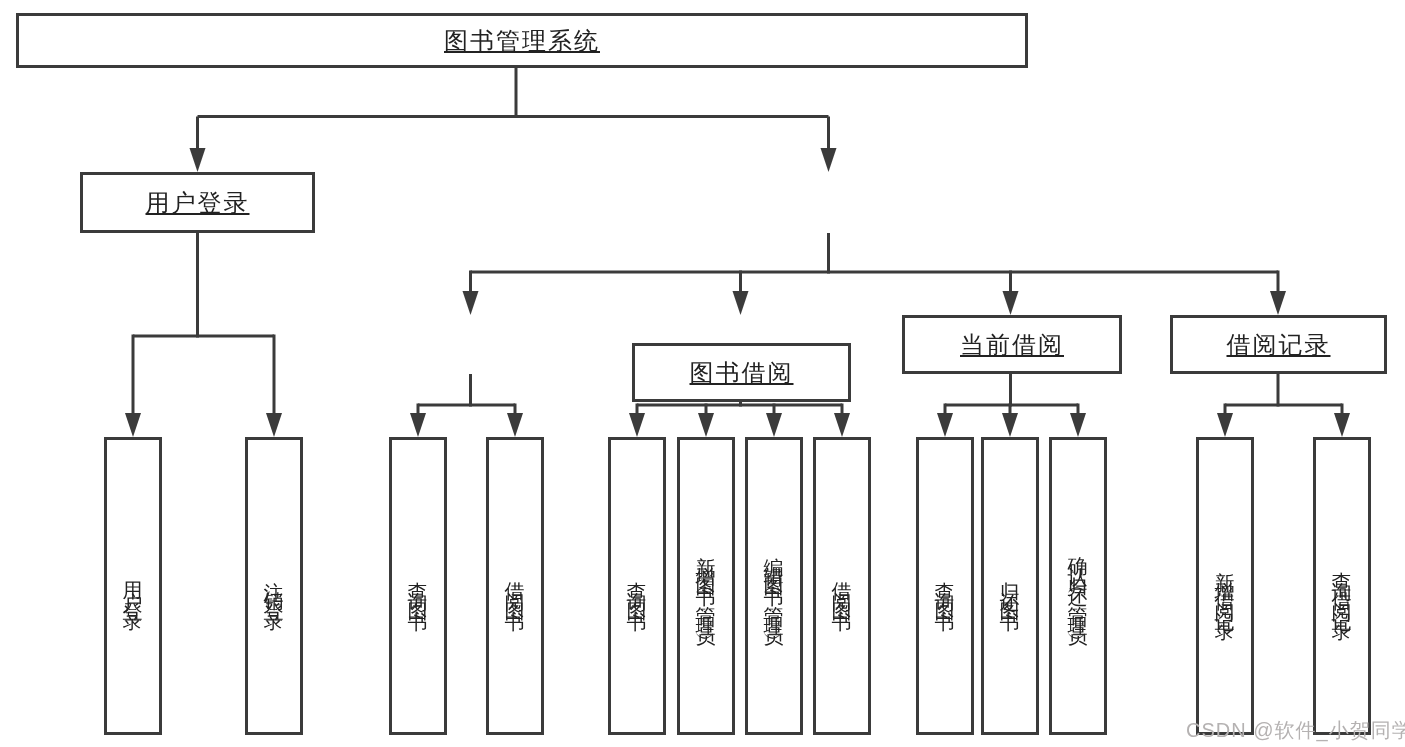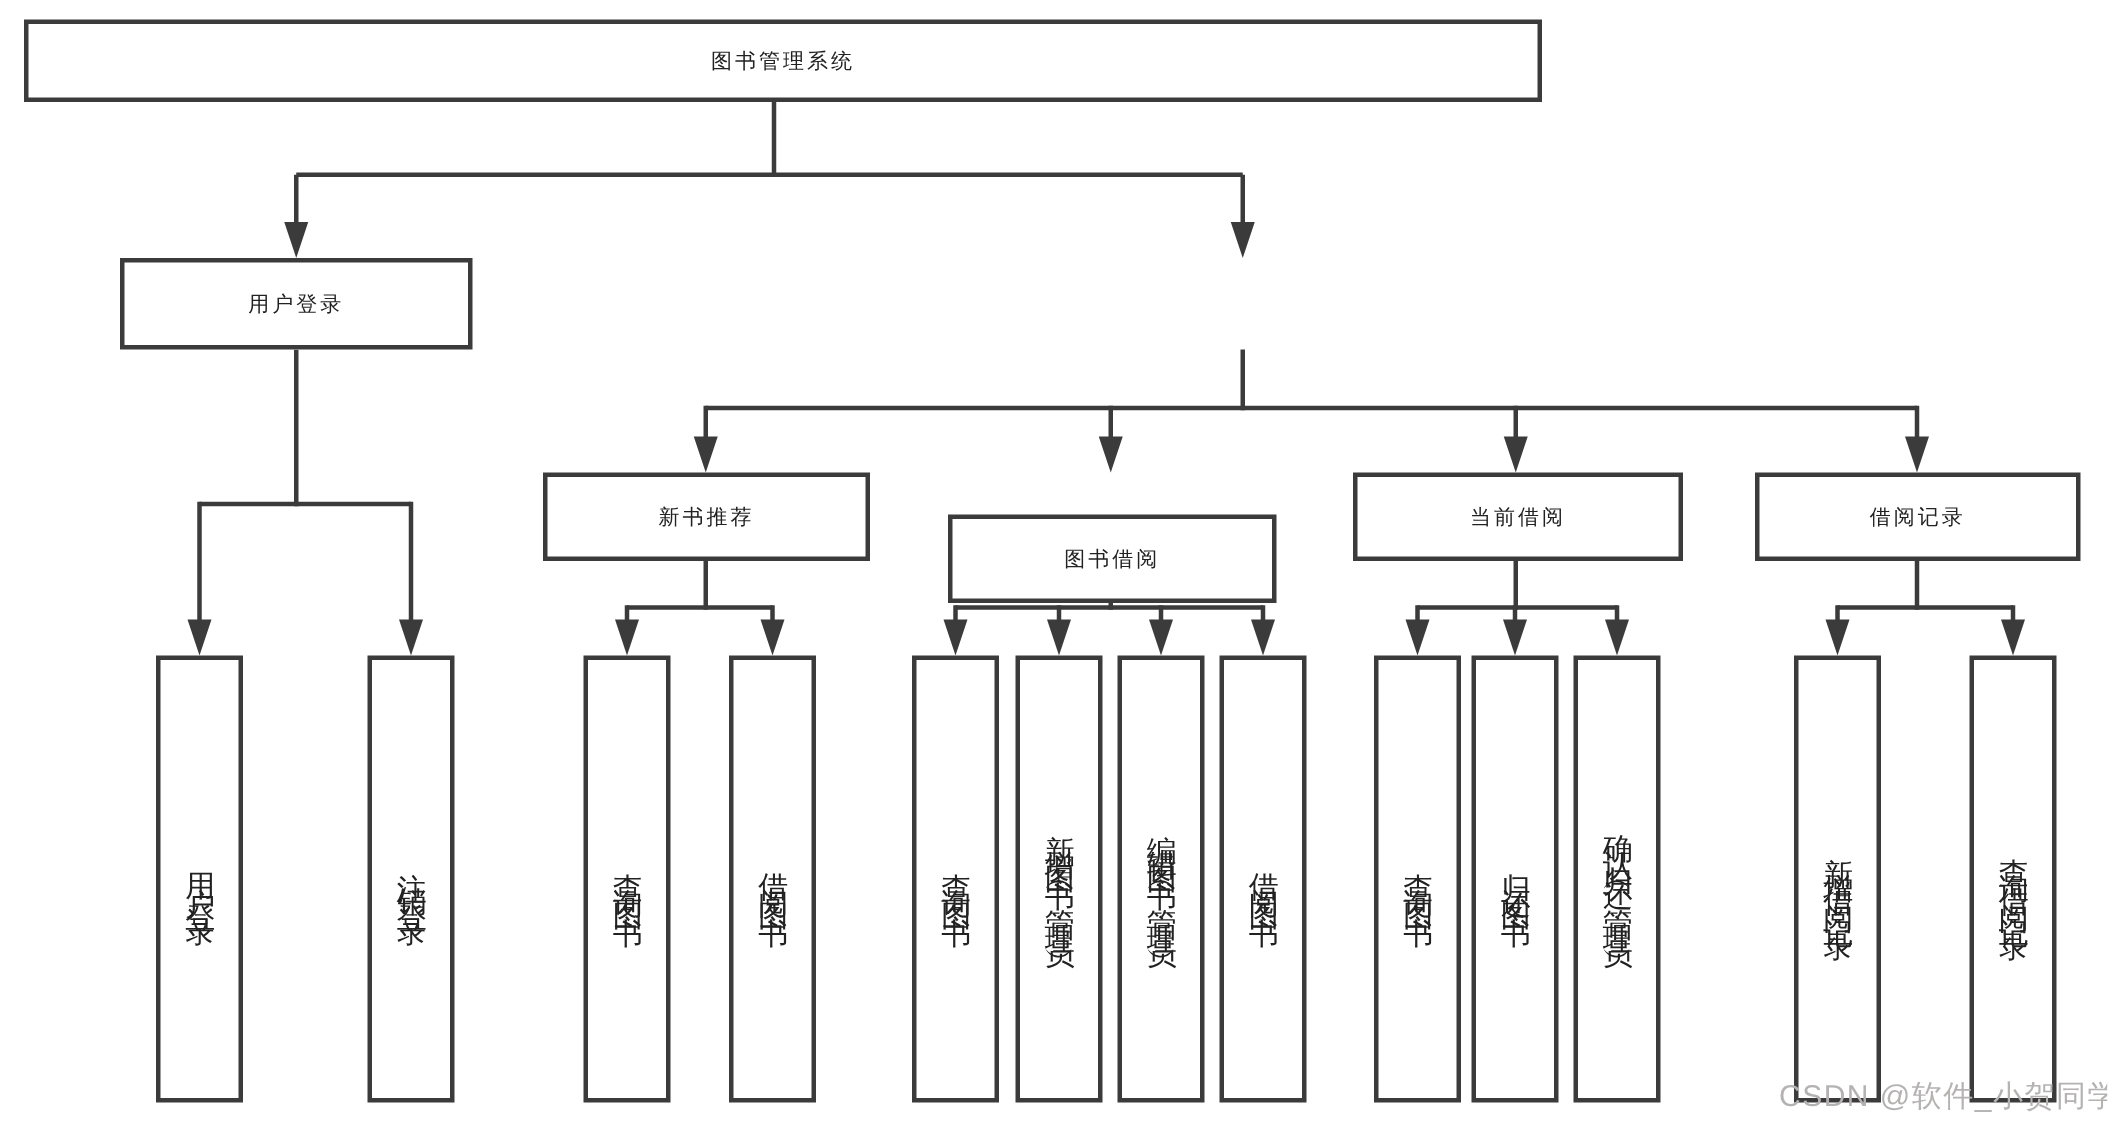--- a/index.html
+++ b/index.html
@@ -28,23 +28,24 @@
     box-sizing: border-box;
     border: 3px solid #3b3b3b;
     background: #ffffff;
     display: flex;
     align-items: center;
     justify-content: center;
     color: #222222;
     z-index: 2;
   }
   .h {
-    font-size: 14px;
+    font-size: 24px;
     letter-spacing: 2px;
     white-space: nowrap;
+    text-decoration: underline;
   }
   .v {
     top: 437px;
     width: 58px;
     height: 298px;
     writing-mode: vertical-rl;
     font-size: 20px;
     letter-spacing: 10px;
     line-height: 1;
   }
@@ -150,21 +151,20 @@
       <polygon points="1070,413 1086,413 1078,437"></polygon>
       <polygon points="1217,413 1233,413 1225,437"></polygon>
       <polygon points="1334,413 1350,413 1342,437"></polygon>
     </g>
   </svg>
 
   <div class="node h root">图书管理系统</div>
 
   <div class="node h n-login">用户登录</div>
 
-  <div class="node h n-rec">新书推荐</div>
   <div class="node h n-bor">图书借阅</div>
   <div class="node h n-cur">当前借阅</div>
   <div class="node h n-hist">借阅记录</div>
 
   <div class="node v l1">用户登录</div>
   <div class="node v l2">注销登录</div>
 
   <div class="node v l3">查询图书</div>
   <div class="node v l4">借阅图书</div>
 

